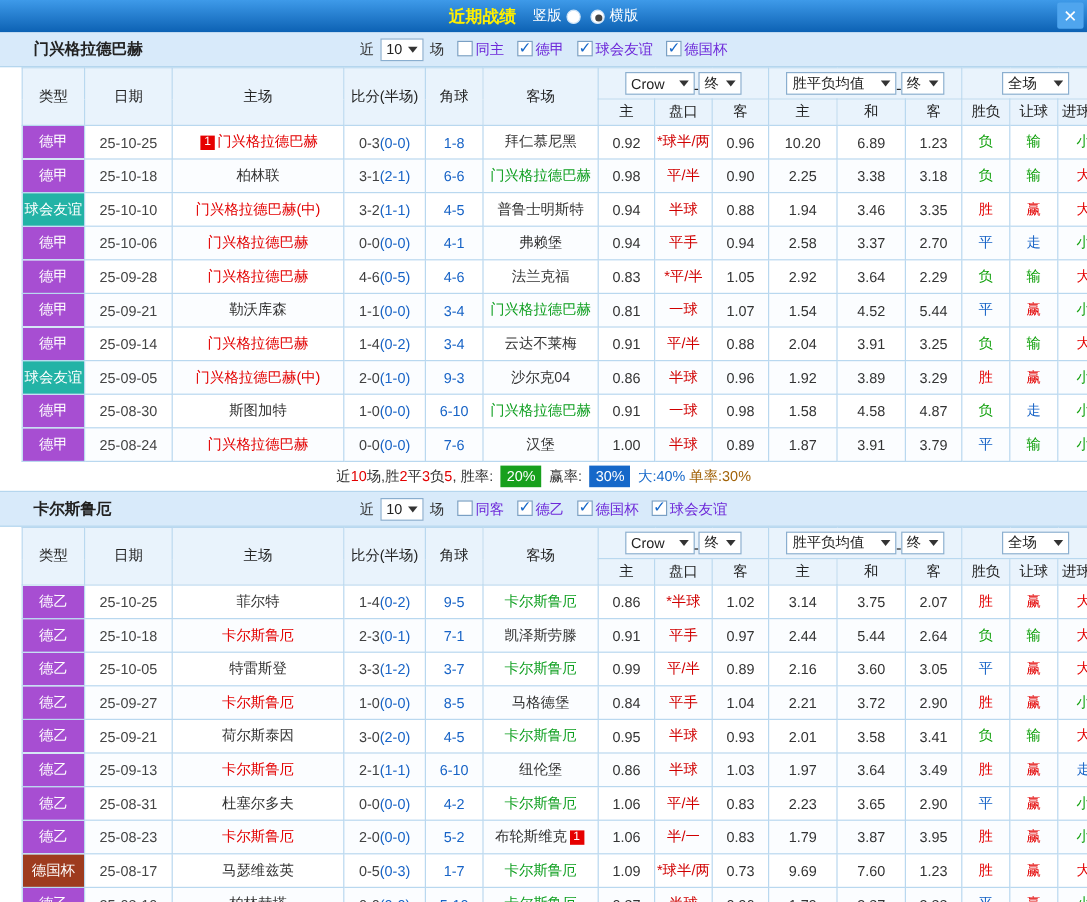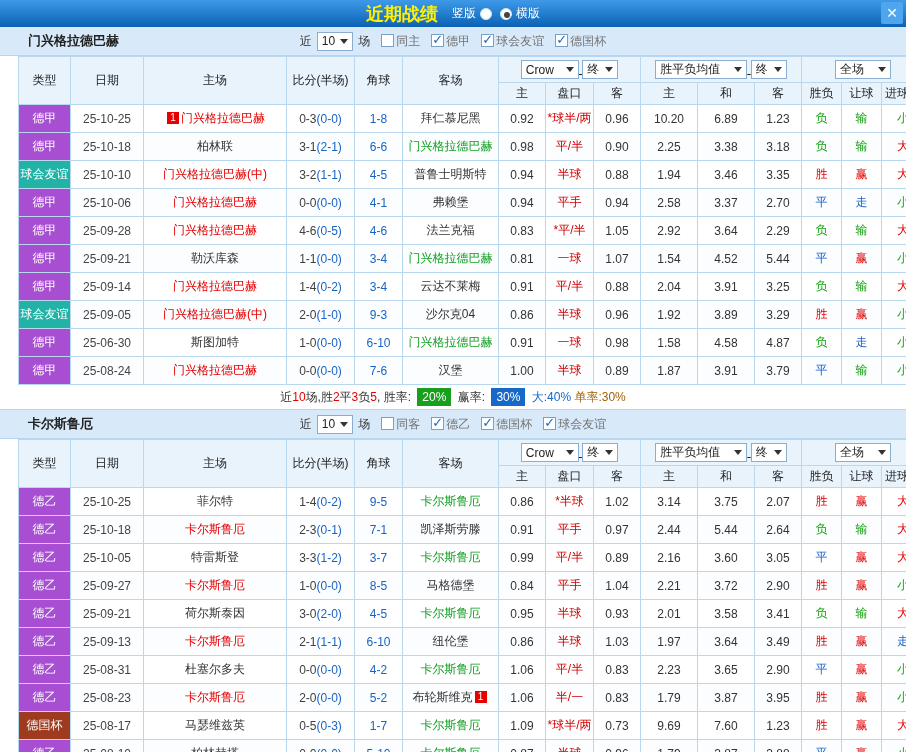--- a/index.html
+++ b/index.html
@@ -2,34 +2,34 @@
 <html><head>
 <meta charset="utf-8">
 <style>
   * { margin:0; padding:0; box-sizing:border-box; }
   html,body { width:906px; height:752px; overflow:hidden; background:#fff;
     font-family:"Liberation Sans","DejaVu Sans",sans-serif; font-size:12px; color:#333; }
 
   
   .topbar { position:relative; height:27px; background:linear-gradient(#3e9ae9,#0c61b3);
     display:flex; align-items:center; justify-content:center; color:#fff; }
-  .topbar .title { color:#ffef00; font-weight:bold; font-size:18px; margin-right:14px; }
+  .topbar .title { color:#ffef00; font-weight:bold; font-size:14px; margin-right:14px; }
   .radio { display:inline-block; width:12px; height:12px; border-radius:50%;
     background:#fff; border:1px solid #cfe4f7; position:relative; vertical-align:-2px; margin:0 4px; }
   .radio.on::after { content:""; position:absolute; left:3px; top:3px; width:6px; height:6px;
     border-radius:50%; background:#444; }
   .closebtn { position:absolute; right:3px; top:2px; width:22px; height:22px; background:#4fa5ee;
     color:#fff; text-align:center; line-height:22px; font-size:14px; border-radius:2px; cursor:pointer; }
 
   
   .ctrlbar { position:relative; height:29px; background:#d8eafa; border-bottom:1px solid #b5d6ee;
     display:flex; align-items:center; justify-content:center; }
   .teamname { position:absolute; left:28px; font-weight:bold; font-size:13px; color:#222; }
   .ctrls { display:flex; align-items:center; gap:5px; }
-  .cklabel { color:#737373; }
+  .cklabel { color:#6d28d9; }
   .cb { display:inline-block; width:13px; height:13px; background:#fff; border:1px solid #7aa0c4;
     position:relative; vertical-align:-2px; margin-right:2px; cursor:pointer; }
   .cb.on::after { content:"✓"; position:absolute; left:0px; top:-3px; color:#1668c9;
     font-weight:bold; font-size:13px; }
   .ckwrap { margin-left:6px; cursor:pointer; }
 
   
   .dd { display:inline-flex; align-items:center; justify-content:space-between; background:#fff;
     border:1px solid #8aaecf; height:19px; padding:0 4px; color:#222; cursor:pointer; vertical-align:middle; }
   .dd .arr { display:inline-block; width:0; height:0; border-left:4px solid transparent;
@@ -305,21 +305,21 @@
         <td class="c-odds">0.96</td>
         <td class="c-odds">1.92</td>
         <td class="c-odds">3.89</td>
         <td class="c-odds">3.29</td>
         <td class="red">胜</td>
         <td class="red">赢</td>
         <td class="green">小</td>
       </tr>
       <tr>
         <td class="c-type t-purple">德甲</td>
-        <td class="c-date">25-06-30</td>
+        <td class="c-date">25-08-30</td>
         <td><span class="tm-black">斯图加特</span></td>
         <td><span class="ft">1-0</span><span class="ht">(0-0)</span></td>
         <td class="c-corner">6-10</td>
         <td><span class="tm-green">门兴格拉德巴赫</span></td>
         <td class="c-odds">0.91</td>
         <td class="c-hcap">一球</td>
         <td class="c-odds">0.98</td>
         <td class="c-odds">1.58</td>
         <td class="c-odds">4.58</td>
         <td class="c-odds">4.87</td>

